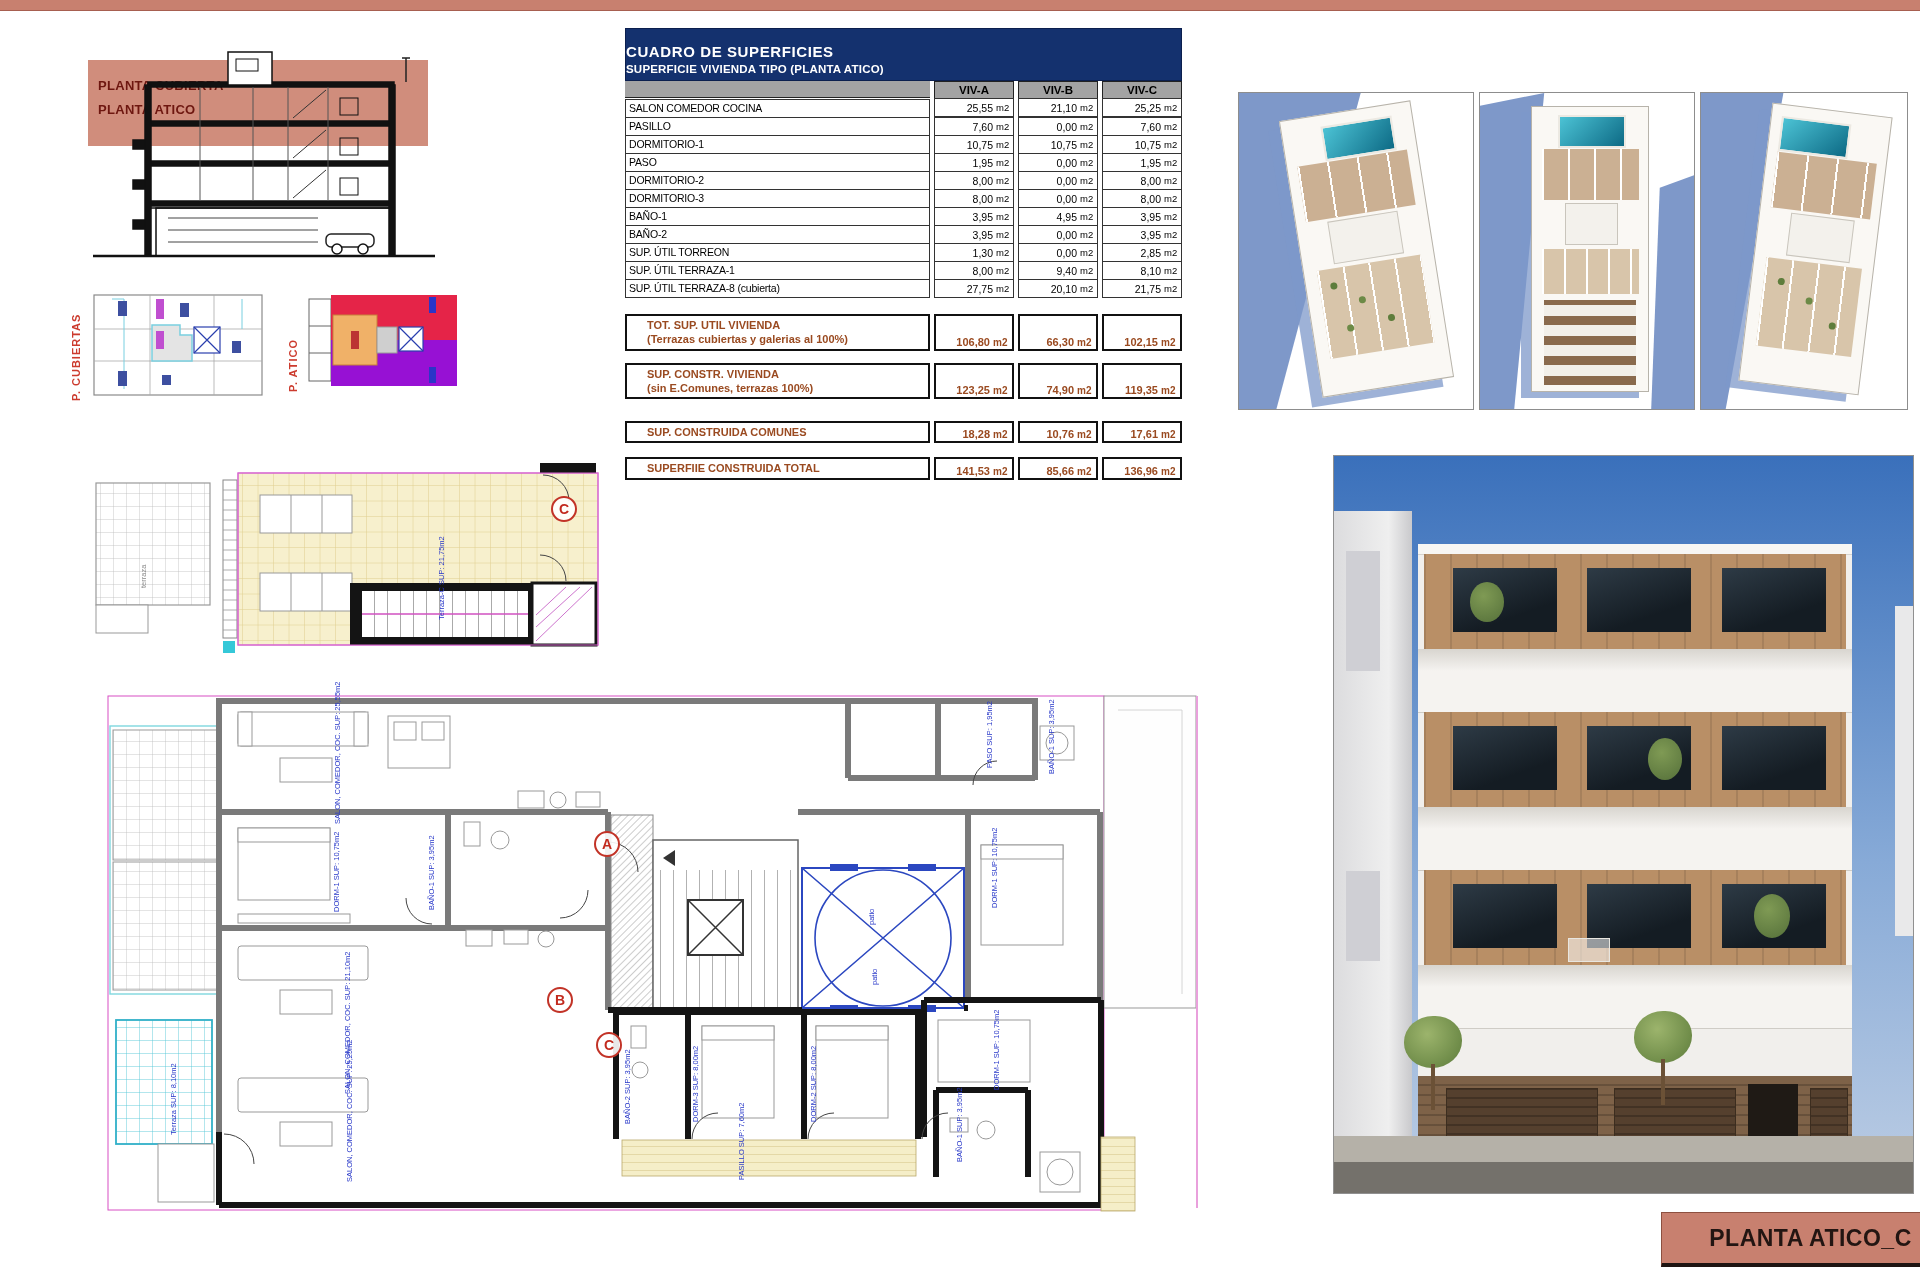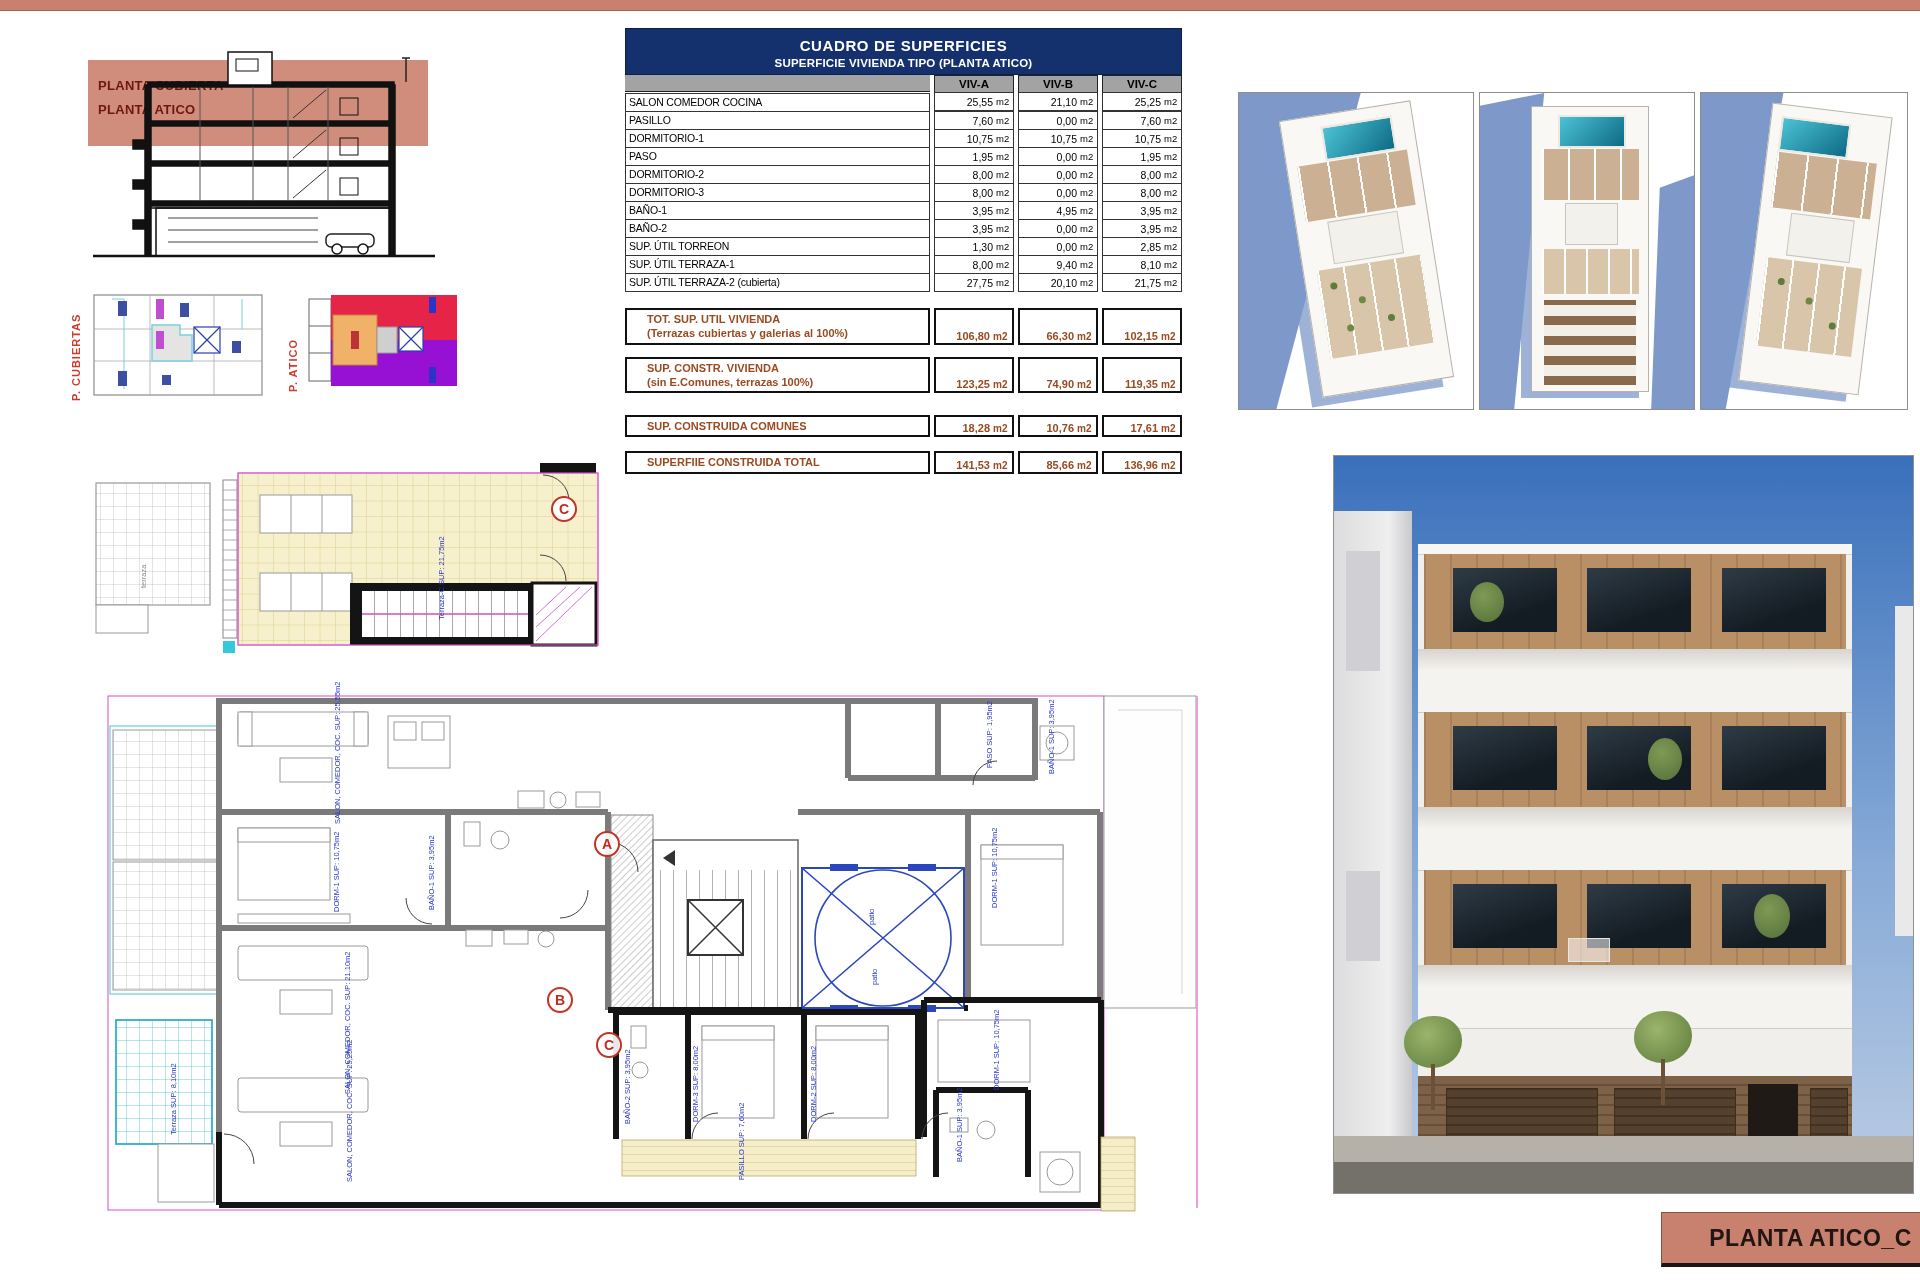--- a/index.html
+++ b/index.html
@@ -14,21 +14,21 @@
   .section-wrap{left:88px;top:40px;width:352px;height:248px;}
   .section-band{position:absolute;left:0px;top:20px;width:340px;height:86px;background:rgba(201,125,106,0.88);z-index:1;}
   .band-label{position:absolute;left:10px;font-size:13px;font-weight:bold;color:#6e1710;letter-spacing:.3px;z-index:2;}
   .section-svg{position:absolute;left:0;top:0;z-index:2;}
 
   
   .vlabel-red{writing-mode:vertical-rl;transform:rotate(180deg);color:#cc3b2e;font-size:11px;font-weight:bold;letter-spacing:1px;}
 
   
   .stable{left:625px;top:28px;width:557px;}
-  .st-head{background:#14316e;border:1px solid #0b1f4e;color:#fff;text-align:center;padding:8px 0 5px;}
+  .st-head{background:#14316e;border:1px solid #0b1f4e;color:#fff;padding:14px 0 5px;}
   .st-title{font-size:15px;font-weight:bold;letter-spacing:.6px;}
   .st-sub{font-size:11.5px;font-weight:bold;margin-top:3px;letter-spacing:.2px;}
   .st-grid{display:grid;grid-template-columns:305px 80px 80px 80px;column-gap:4px;}
   .st-col{border:1px solid #222;background:#a3a3a3;text-align:center;font-weight:bold;font-size:11.5px;height:16px;line-height:16px;}
   .st-col.empty{border:none;border-bottom:1px solid #222;}
   .cell-lab{border-left:1px solid #333;border-right:1px solid #333;border-bottom:1px solid #333;
             font-size:10.5px;height:17px;line-height:17px;padding-left:3px;white-space:nowrap;letter-spacing:-0.2px;background:#fff;}
   .cell-val{border:1px solid #333;margin-top:-1px;font-size:10.5px;height:17px;display:flex;align-items:center;justify-content:flex-end;background:#fff;}
   .cell-val .u{width:17px;text-align:left;padding-left:3px;font-size:9.5px;}
   .row0 .cell-lab{border-top:1px solid #333;}
@@ -305,21 +305,21 @@
     <div class="cell-val">
         <span>9,40</span>
         <span class="u">m2</span>
       </div>
     <div class="cell-val">
         <span>8,10</span>
         <span class="u">m2</span>
       </div>
   </div>
   <div class="st-grid">
-    <div class="cell-lab">SUP. ÚTIL TERRAZA-2 (cubierta)</div>
+    <div class="cell-lab">SUP. ÚTIL TERRAZA-8 (cubierta)</div>
     <div class="cell-val">
         <span>27,75</span>
         <span class="u">m2</span>
       </div>
     <div class="cell-val">
         <span>20,10</span>
         <span class="u">m2</span>
       </div>
     <div class="cell-val">
         <span>21,75</span>

